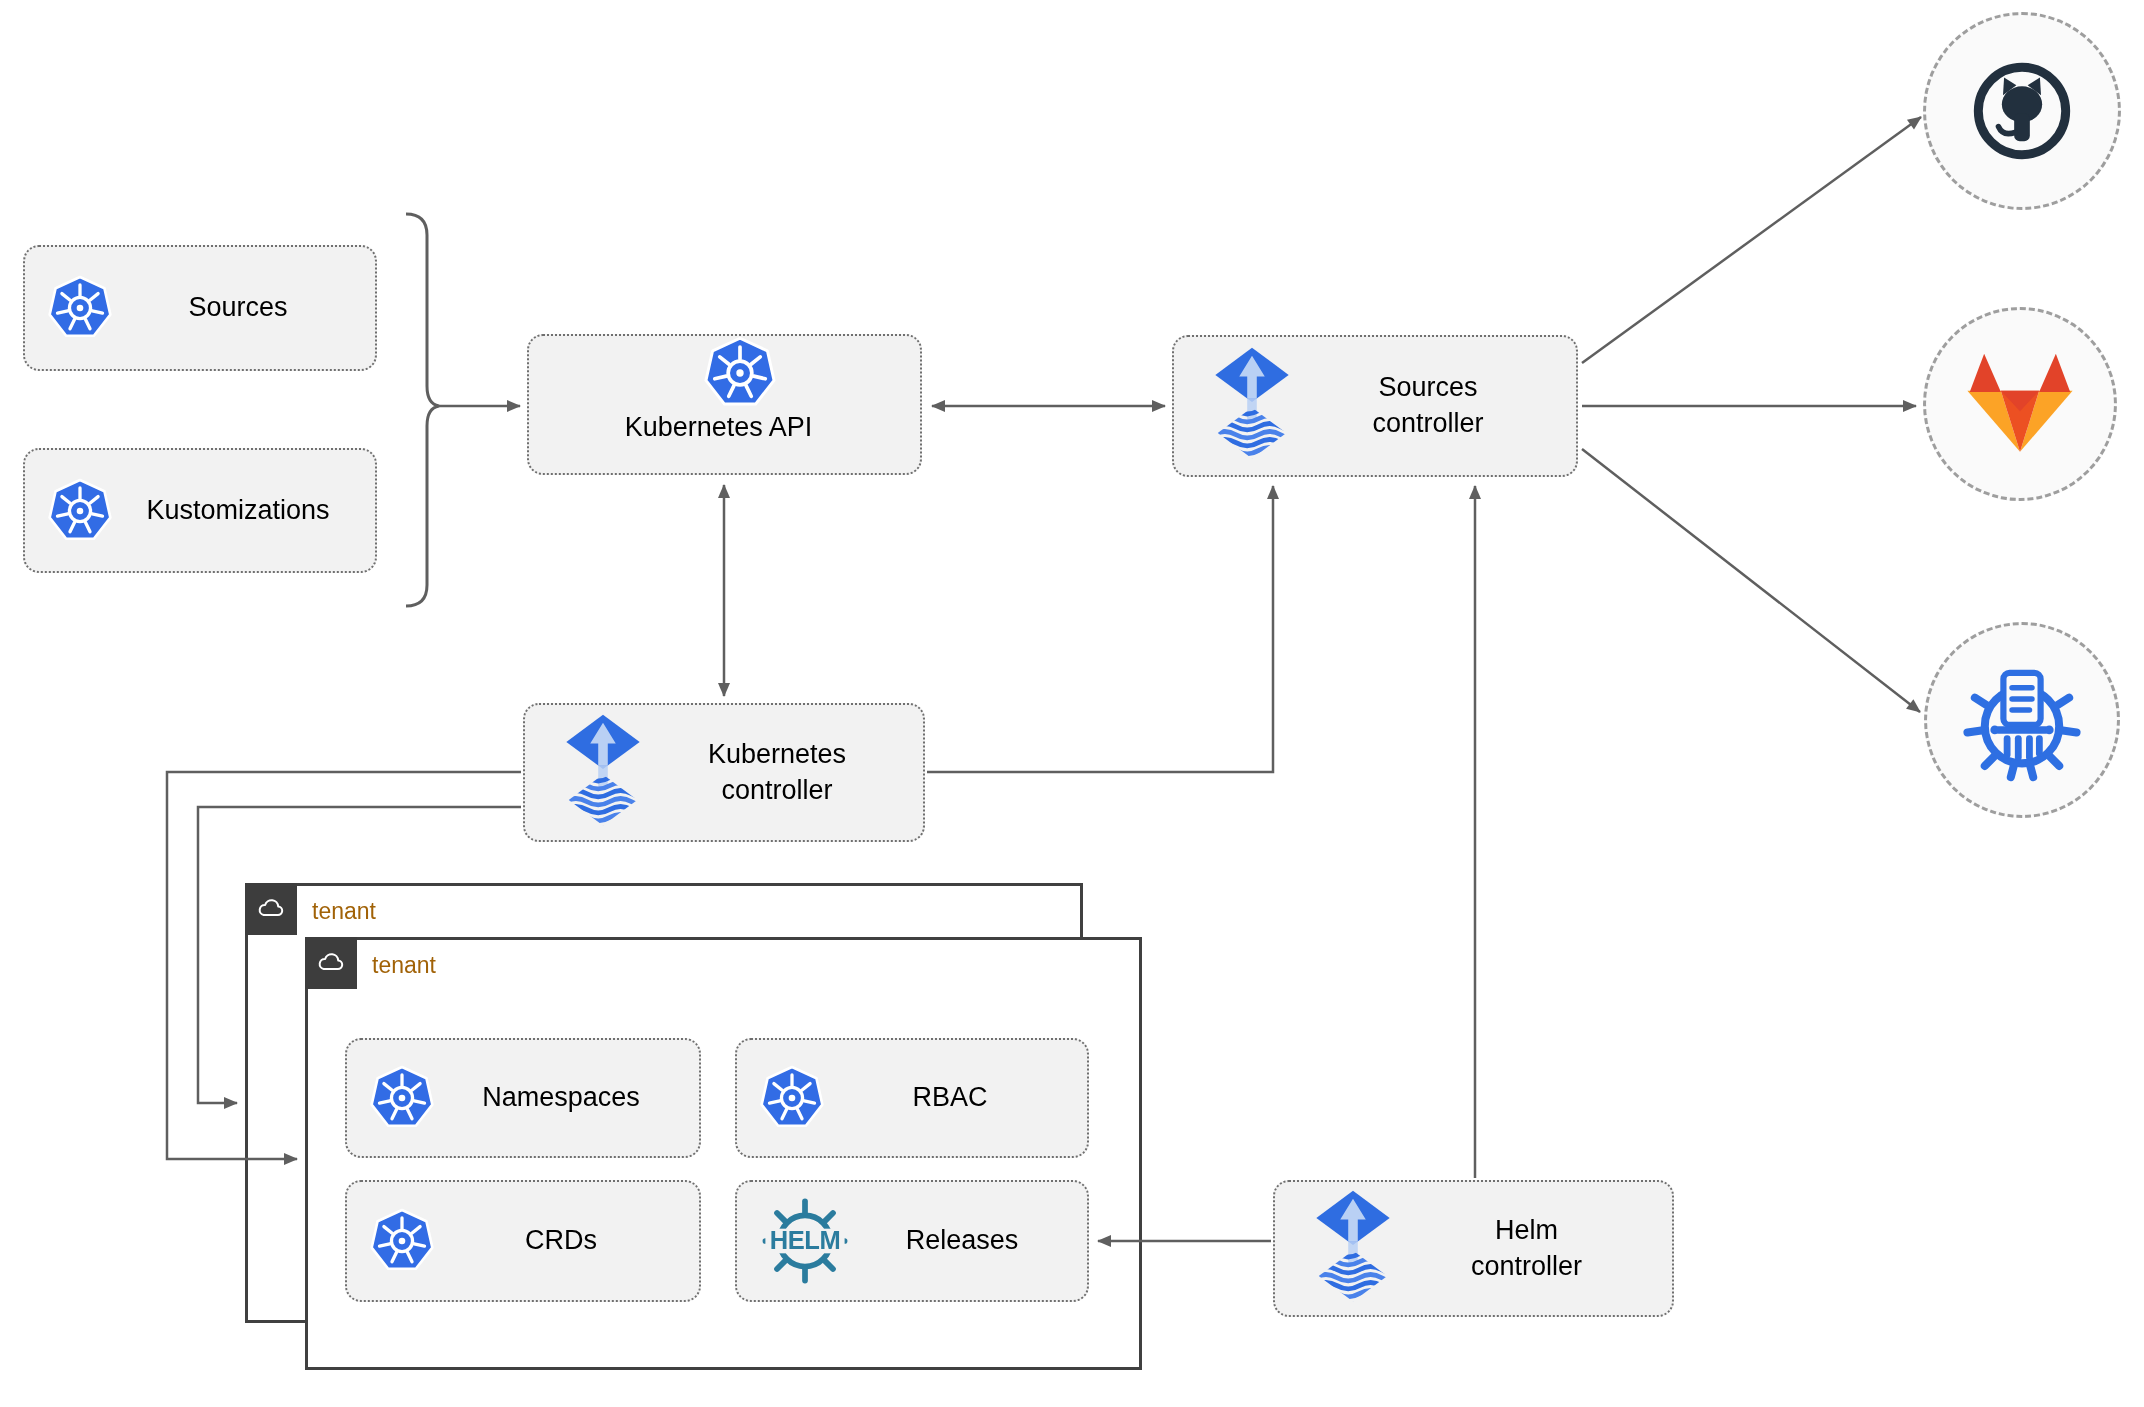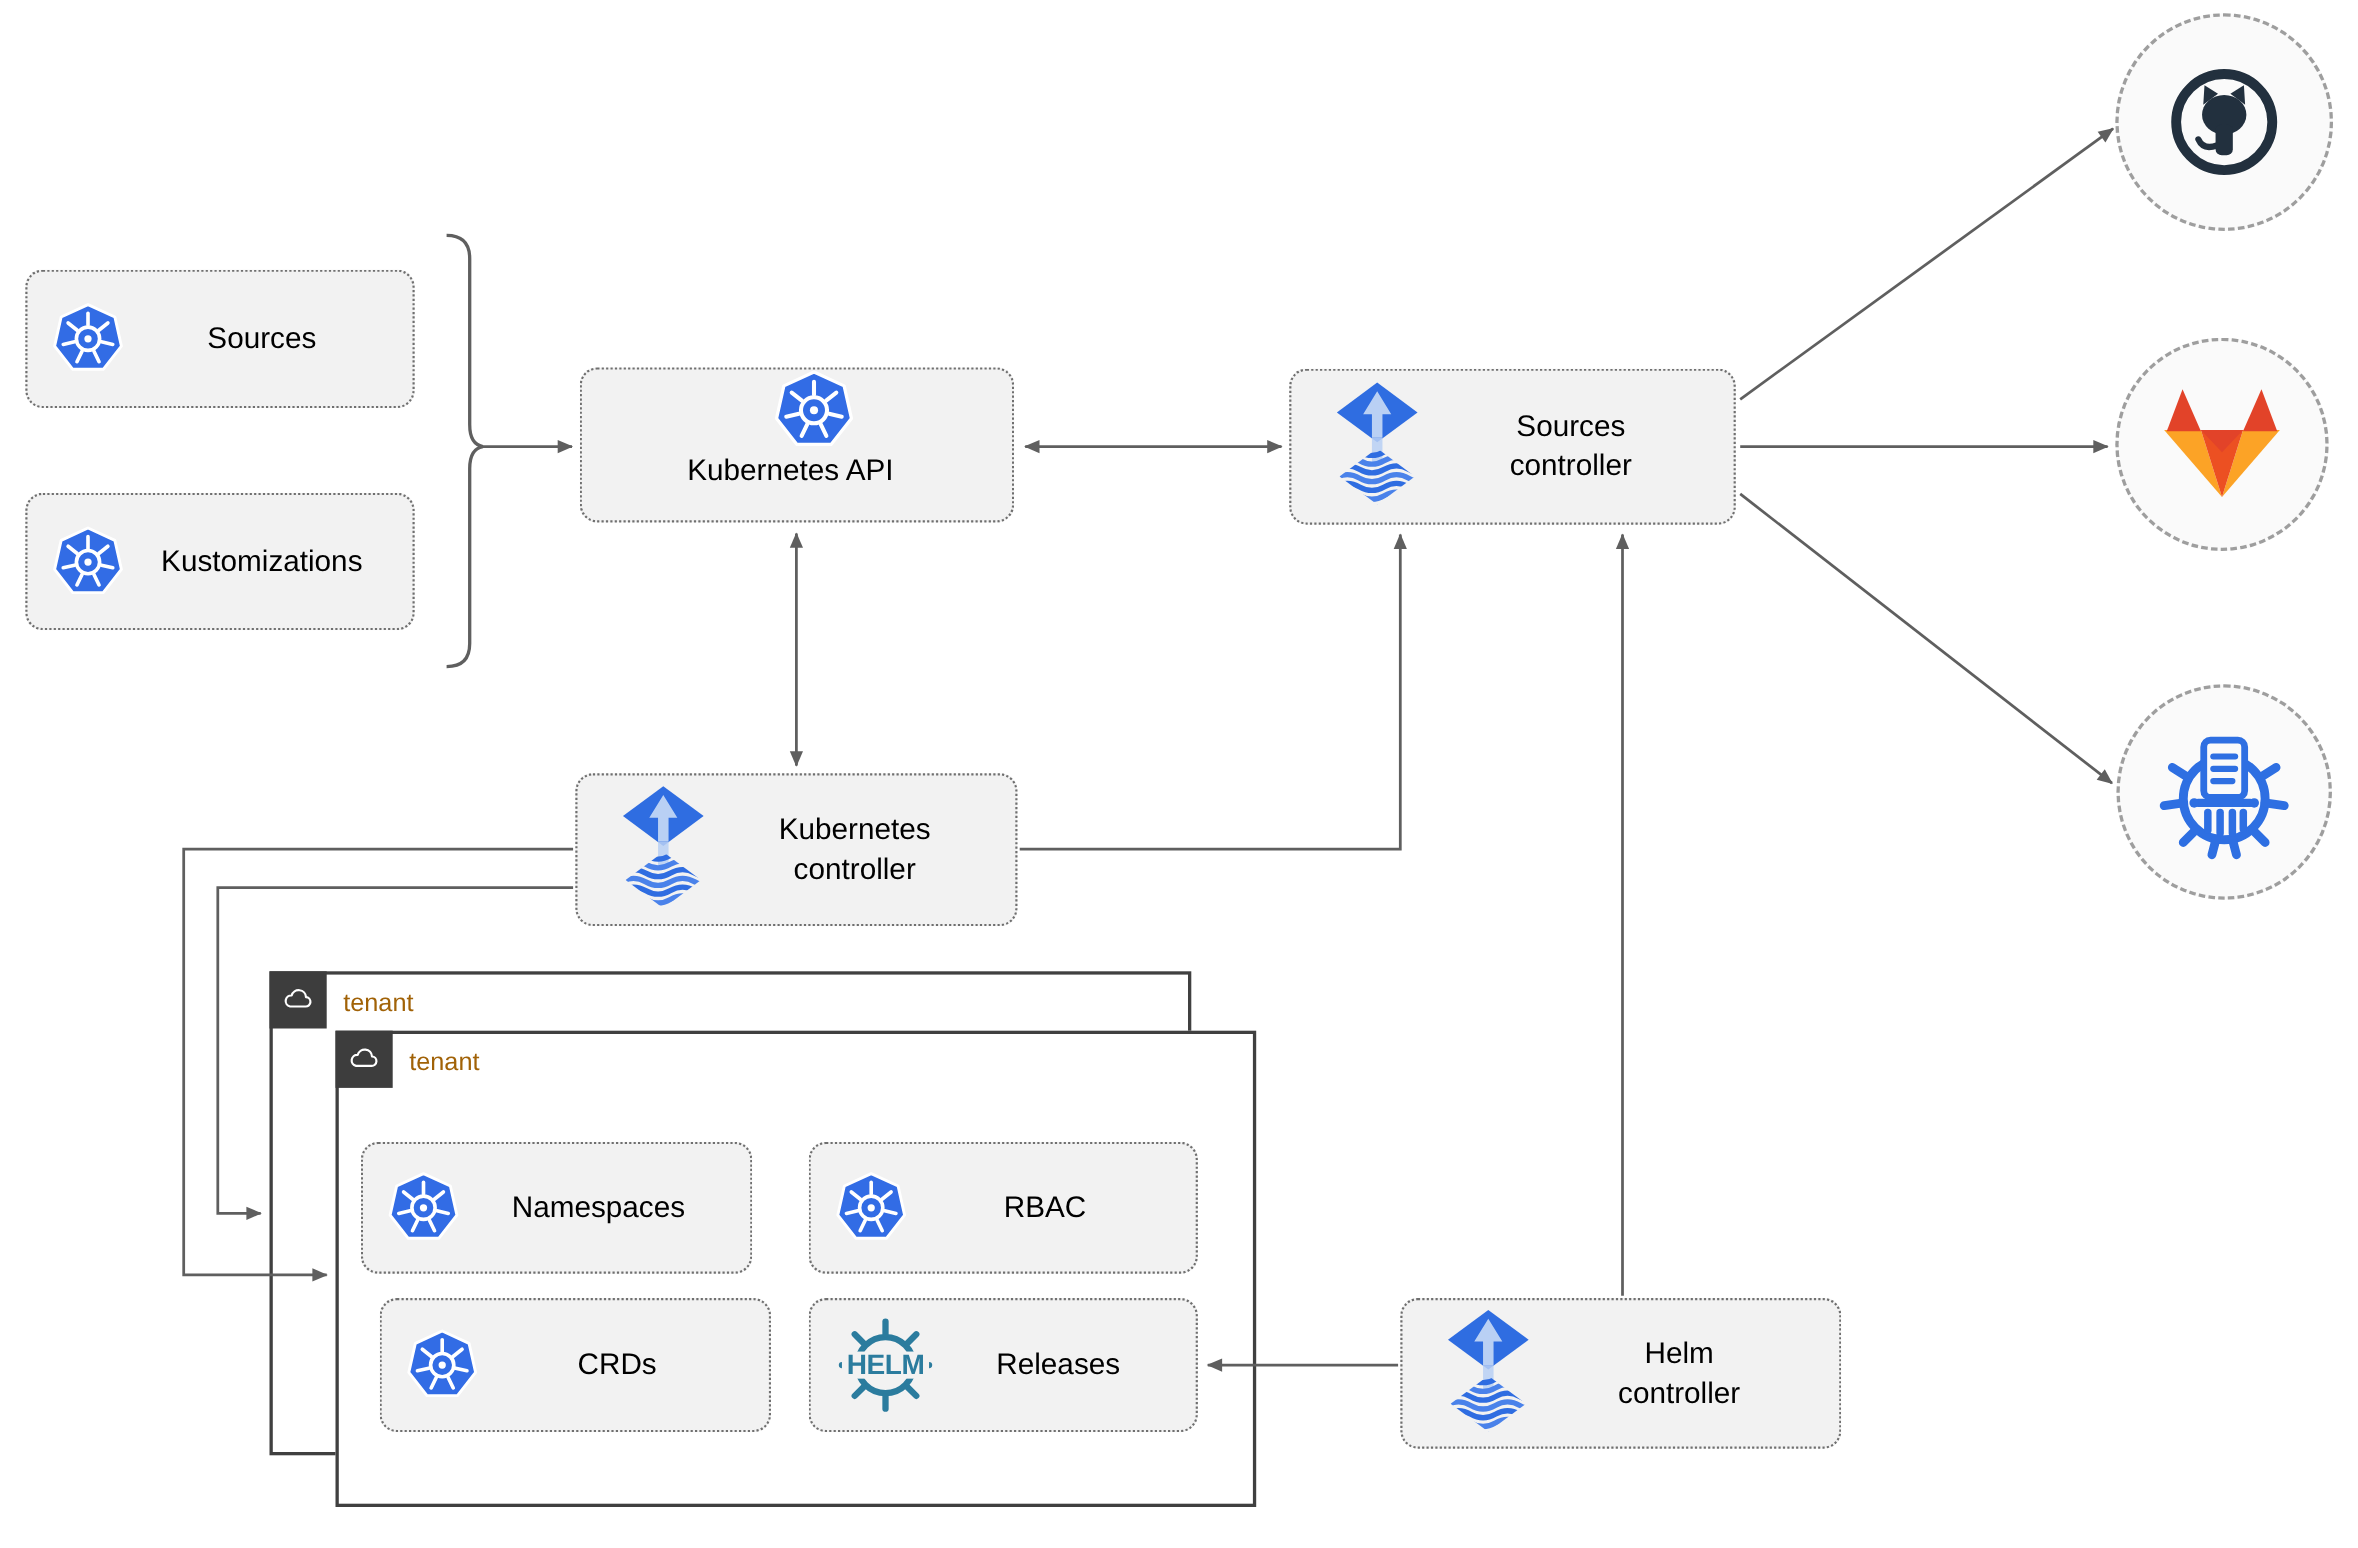--- a/index.html
+++ b/index.html
@@ -38,21 +38,21 @@
   
   .tenant{position:absolute;background:#ffffff;border:3px solid #404040;box-sizing:border-box;}
   #tenant-back {left:245px;top:883px;width:838px;height:440px;z-index:1;}
   #tenant-front{left:305px;top:937px;width:837px;height:433px;z-index:2;}
   .tenant-tab{position:absolute;top:-3px;left:-3px;width:52px;height:52px;background:#3d3d3d;
               display:flex;align-items:center;justify-content:center;}
   .cloud-ic{width:32px;height:32px;}
   .tenant-label{position:absolute;left:64px;top:12px;font-size:23px;color:#a16207;}
 
   
-  #namespaces-box{left:328px;top:1038px;width:356px;height:120px;justify-content:flex-end;}
+  #namespaces-box{left:345px;top:1038px;width:356px;height:120px;justify-content:flex-end;}
   #rbac-box      {left:735px;top:1038px;width:354px;height:120px;}
   #crds-box      {left:345px;top:1180px;width:356px;height:122px;}
   #releases-box  {left:735px;top:1180px;width:354px;height:122px;}
 
   #connector-overlay{position:absolute;left:0;top:0;width:2144px;height:1407px;
                      pointer-events:none;z-index:10;}
   #symbol-defs{position:absolute;width:0;height:0;}
 </style>
 </head>
 <body>

